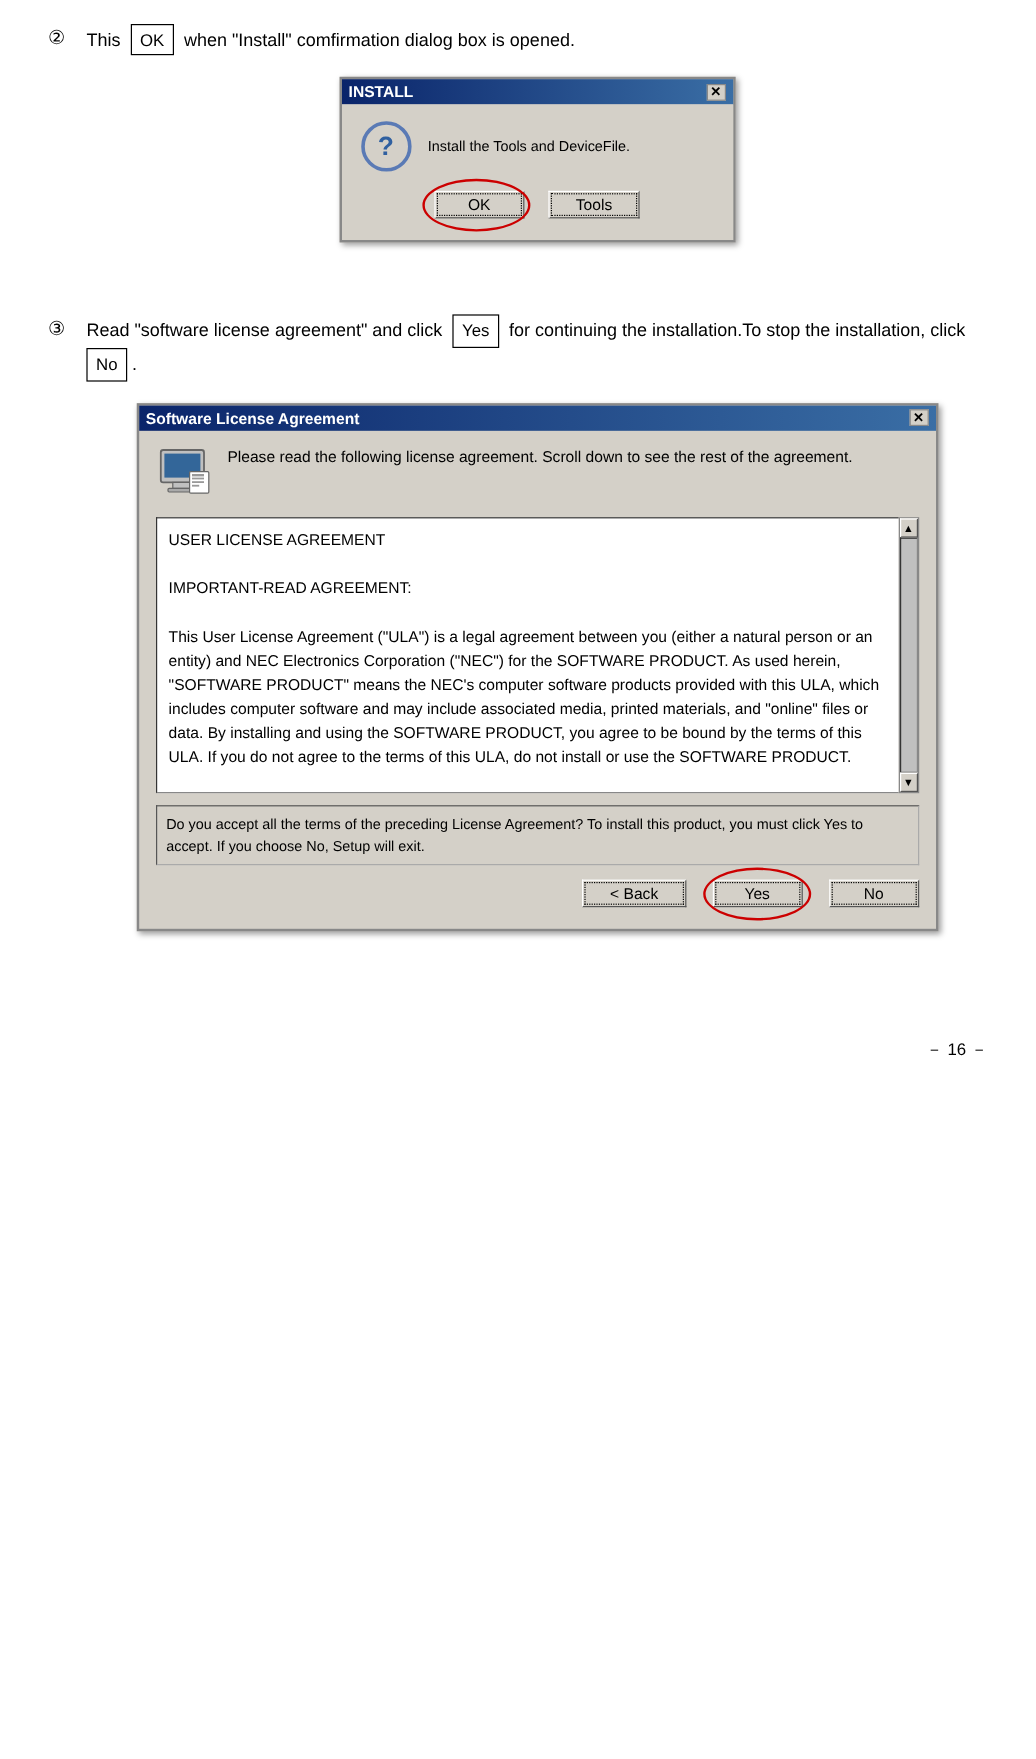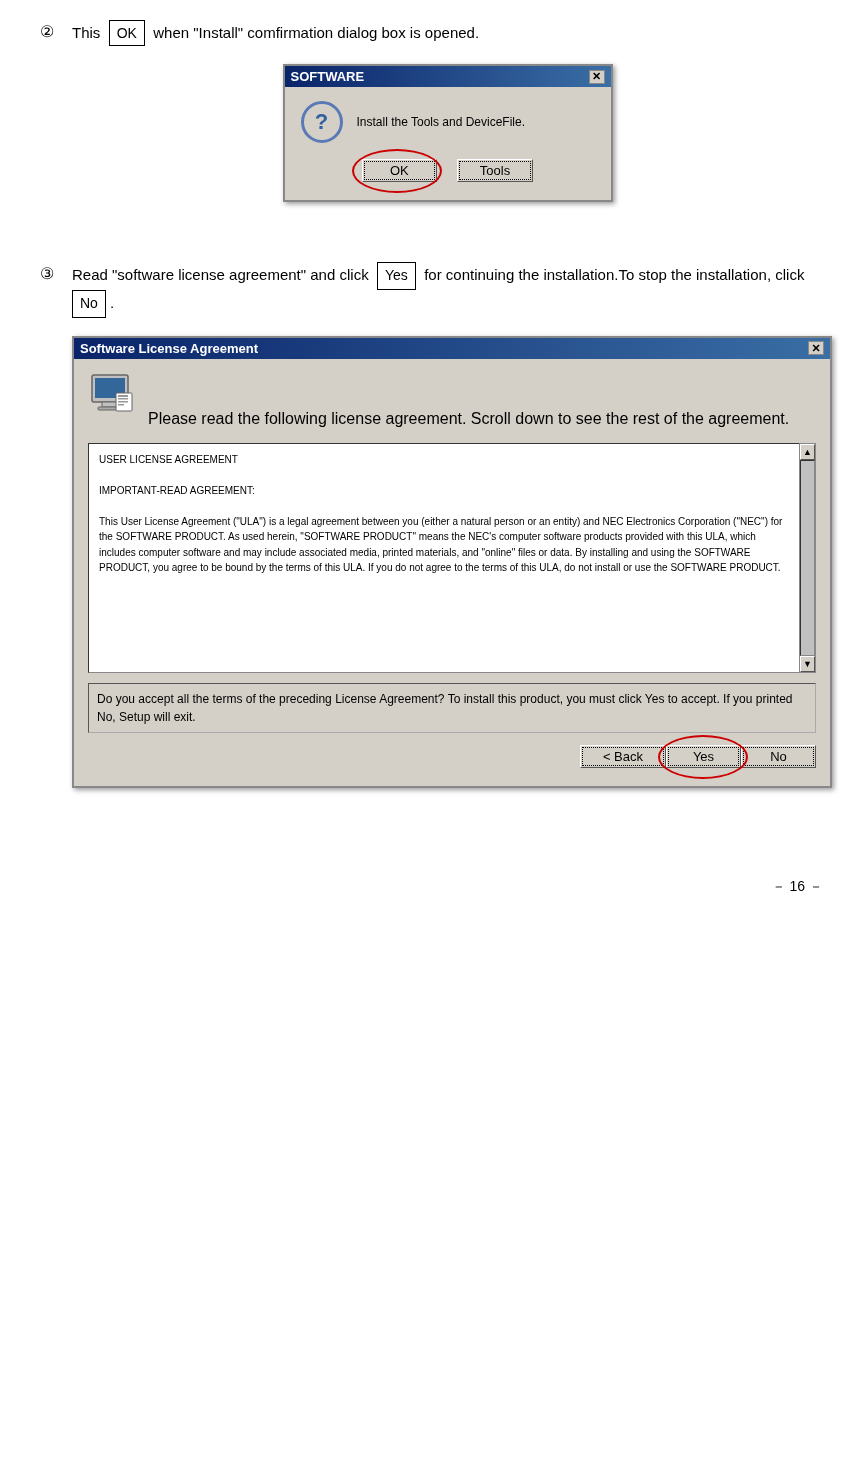--- a/index.html
+++ b/index.html
@@ -147,21 +147,21 @@
       border-radius: 50%;
       width: 90px;
       height: 44px;
       top: -10px;
       left: -10px;
       pointer-events: none;
     }
 
     
     .sla-dialog {
-      width: 760px;
+      width: 668px;
       border: 2px solid #888;
       background: #d4d0c8;
       box-shadow: 2px 2px 5px rgba(0,0,0,0.4);
     }
 
     .sla-body {
       padding: 12px 14px 10px 14px;
     }
 
     .sla-header-row {
@@ -172,38 +172,37 @@
     }
 
     .sla-computer-icon {
       width: 50px;
       height: 46px;
       flex-shrink: 0;
       margin-top: 2px;
     }
 
     .sla-header-text {
-      font-size: 16px;
+      font-size: 13px;
       line-height: 1.5;
-      margin-top: 36px;
     }
 
     .sla-text-area-wrapper {
       display: flex;
       gap: 0;
       margin-bottom: 10px;
     }
 
     .sla-text-area {
       flex: 1;
       background: #fff;
       border: 1px inset #888;
       border-right: none;
       padding: 8px 10px;
-      font-size: 10px;
+      font-size: 13px;
       line-height: 1.55;
       min-height: 230px;
       font-family: Arial, sans-serif;
     }
 
     .sla-scrollbar {
       width: 17px;
       background: #d4d0c8;
       border: 1px solid #888;
       display: flex;
@@ -238,21 +237,21 @@
       line-height: 1.5;
       margin-bottom: 12px;
       padding: 6px 8px;
       background: #d4d0c8;
       border: 1px inset #aaa;
     }
 
     .sla-dialog-buttons {
       display: flex;
       justify-content: flex-end;
-      gap: 0;
+      gap: 22px;
       padding-bottom: 8px;
       align-items: center;
     }
 
     .yes-btn-highlighted {
       position: relative;
     }
 
     .red-circle-yes {
       position: absolute;
@@ -285,21 +284,21 @@
   <div class="section-content">
     <div class="instruction-text">
       <span>This</span>
       &nbsp;<span class="inline-btn">OK</span>&nbsp;
       <span>when "Install" comfirmation dialog box is opened.</span>
     </div>
 
     <div class="dialog-wrapper">
       <div class="install-dialog">
         <div class="dialog-titlebar">
-          <span>SOFTWARE</span>
+          <span>INSTALL</span>
           <div class="dialog-titlebar-close">✕</div>
         </div>
         <div class="dialog-body">
           <div class="dialog-message-row">
             <div class="question-icon">?</div>
             <div class="dialog-message-text">Install the Tools and DeviceFile.</div>
           </div>
           <div class="dialog-buttons">
             <div style="position:relative;">
               <button class="win-btn ok-btn-highlighted">OK</button>
@@ -356,21 +355,21 @@
               <br>
               <div>This User License Agreement ("ULA") is a legal agreement between you (either a natural person or an entity) and NEC Electronics Corporation ("NEC") for the SOFTWARE PRODUCT.  As used herein, "SOFTWARE PRODUCT" means the NEC's computer software products provided with this ULA, which includes computer software and may include associated media, printed materials, and "online" files or data. By installing and using the SOFTWARE PRODUCT, you agree to be bound by the terms of this ULA. If you do not agree to the terms of this ULA, do not install or use the SOFTWARE PRODUCT.</div>
             </div>
             <div class="sla-scrollbar">
               <div class="scroll-arrow">▲</div>
               <div class="scroll-track"></div>
               <div class="scroll-arrow">▼</div>
             </div>
           </div>
 
-          <div class="sla-footer-text">Do you accept all the terms of the preceding License Agreement? To install this product, you must click Yes to accept. If you printed No, Setup will exit.</div>
+          <div class="sla-footer-text">Do you accept all the terms of the preceding License Agreement? To install this product, you must click Yes to accept. If you choose No, Setup will exit.</div>
 
           <div class="sla-dialog-buttons">
             <button class="win-btn">&lt; Back</button>
             <div style="position:relative;">
               <button class="win-btn yes-btn-highlighted">Yes</button>
               <div class="red-circle-yes"></div>
             </div>
             <button class="win-btn">No</button>
           </div>
         </div>

